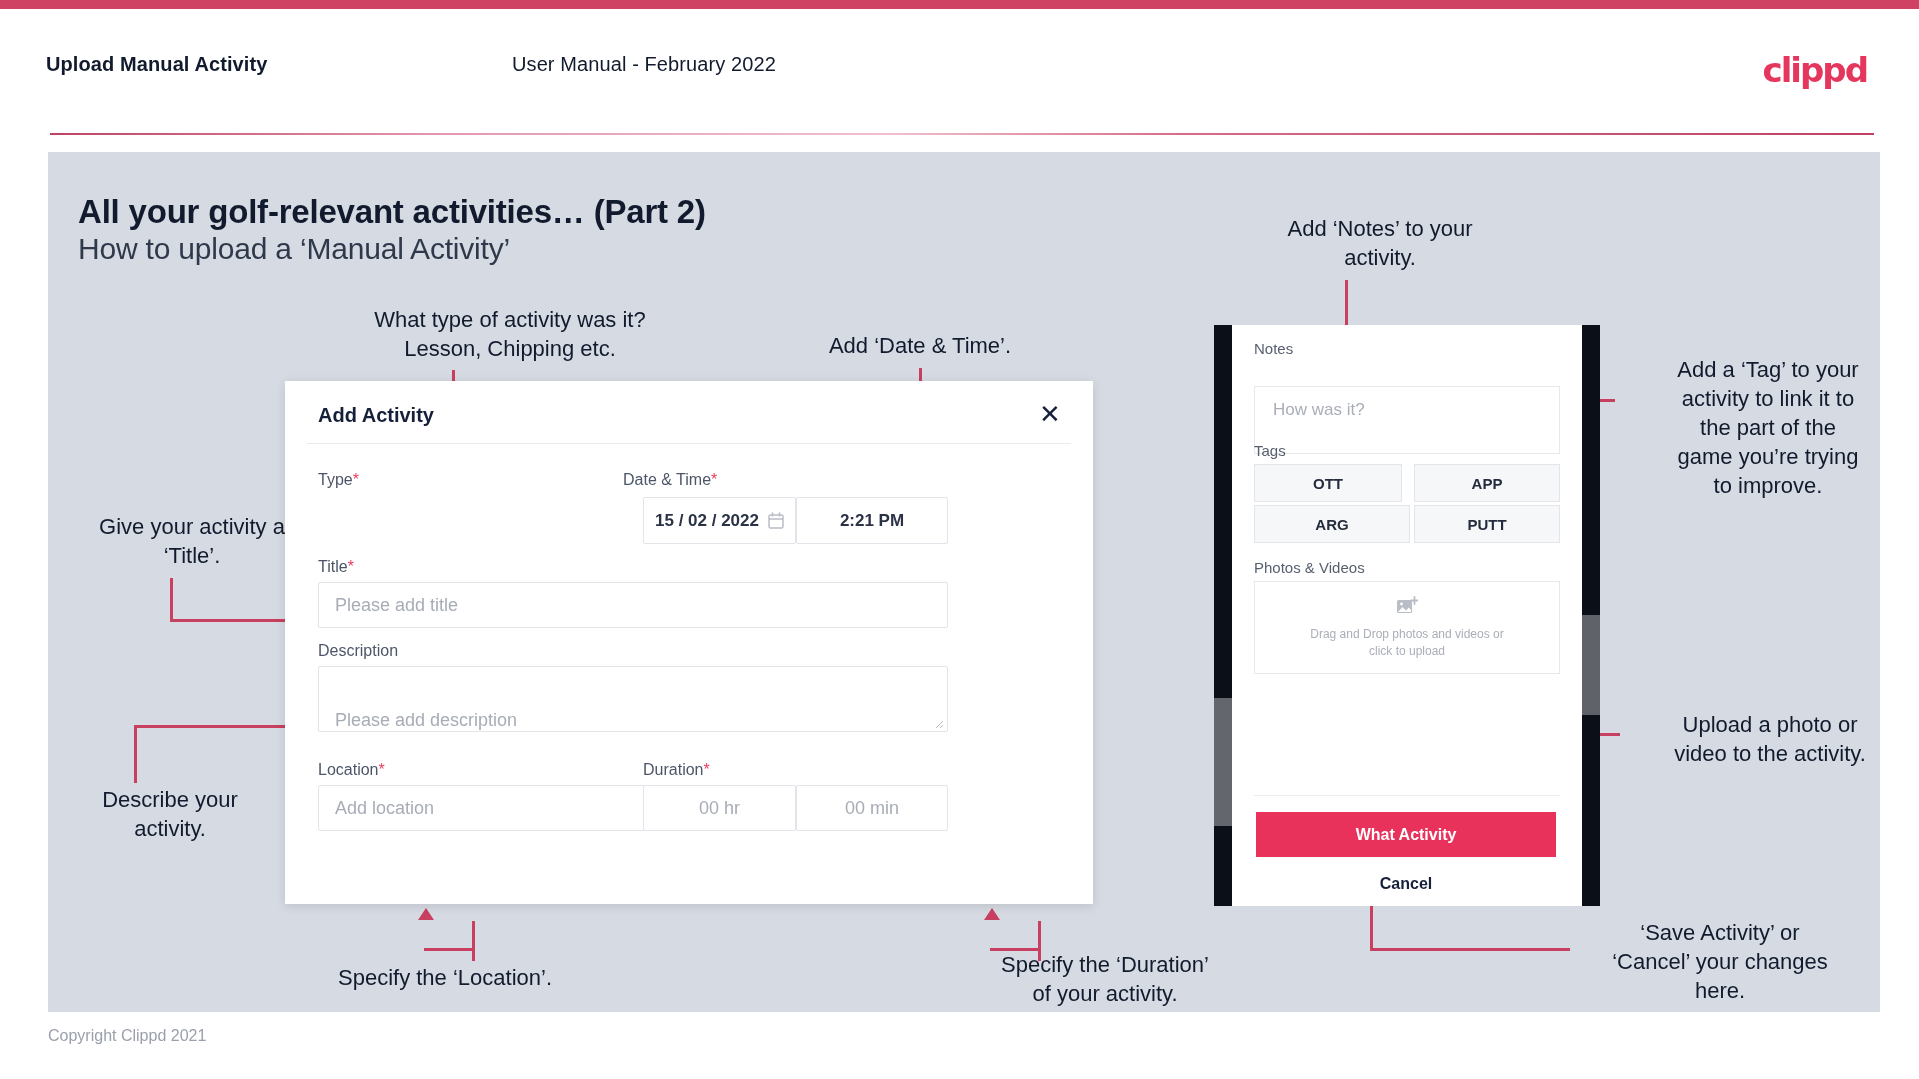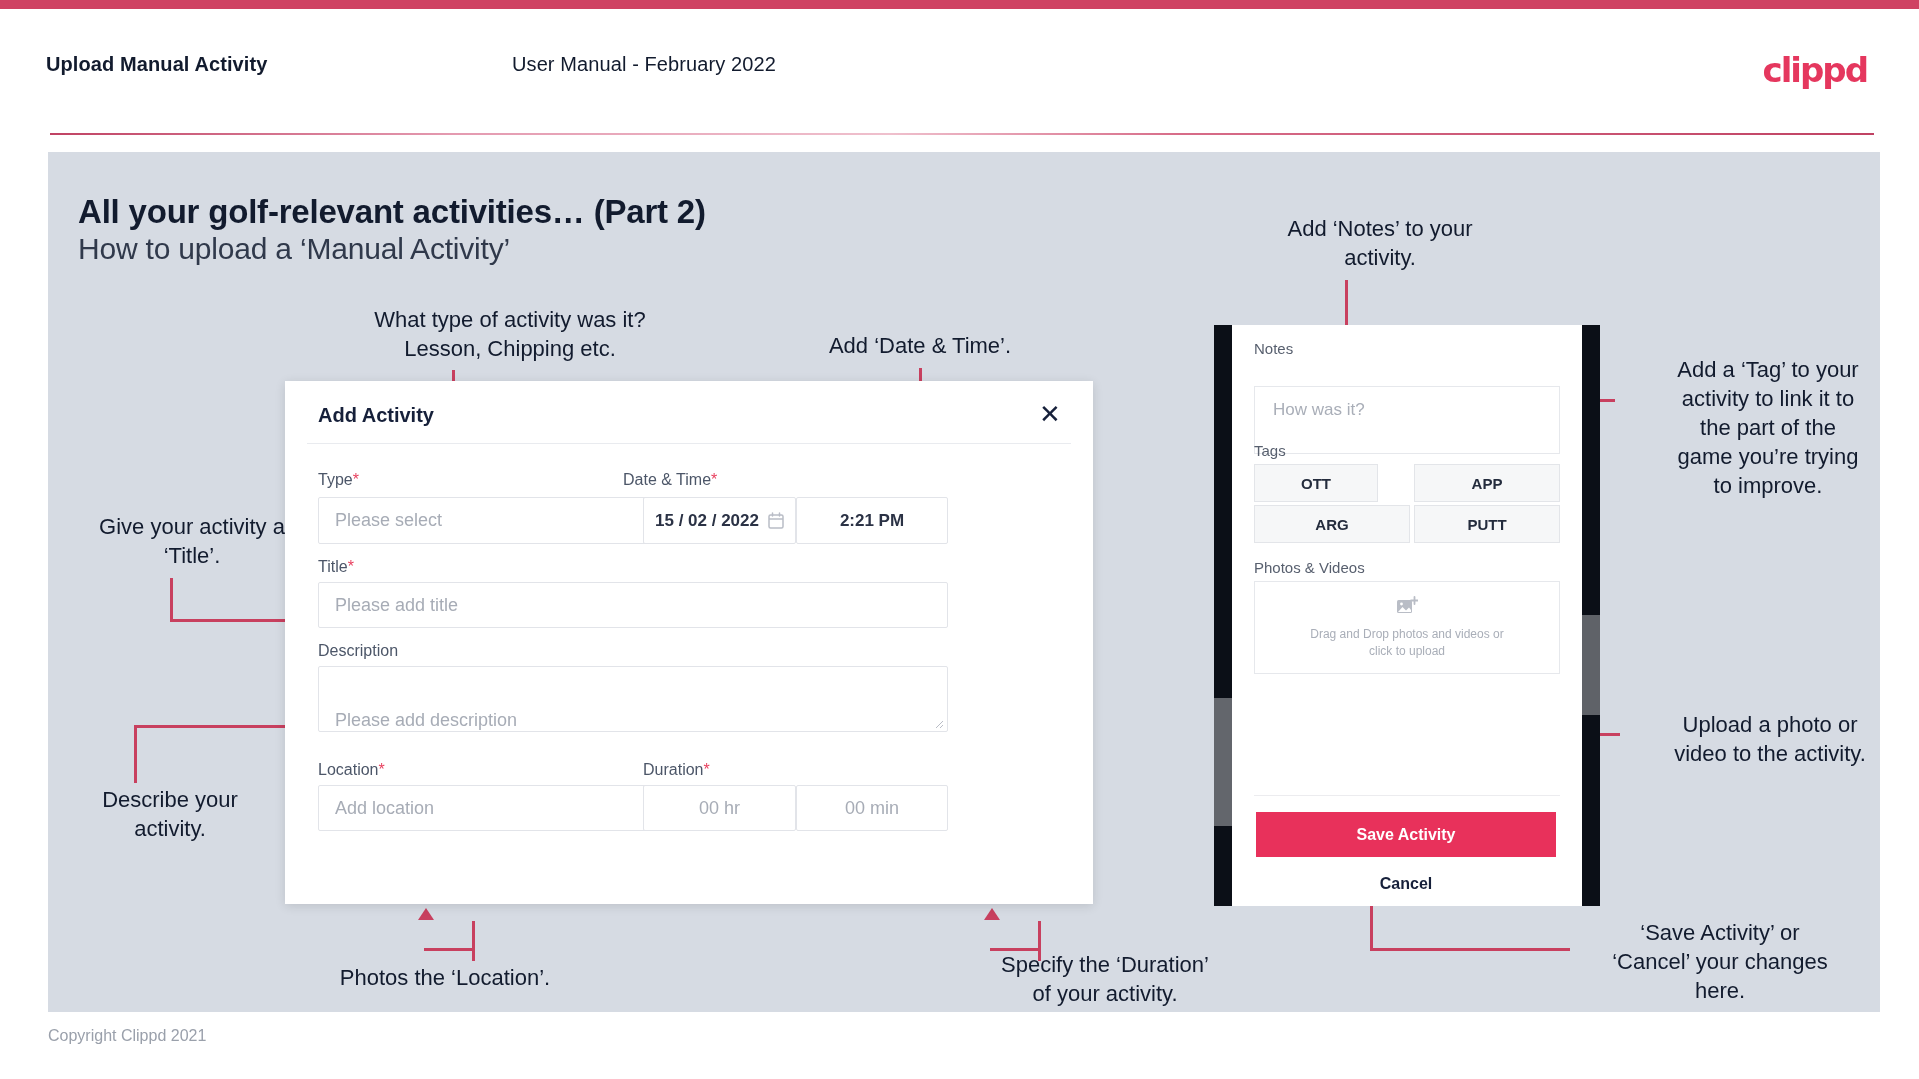--- a/index.html
+++ b/index.html
@@ -105,21 +105,21 @@
 <div class="conn conn-v" style="left:170px;top:578px;height:44px;"></div>
 <div class="conn conn-h" style="left:170px;top:619px;width:122px;"></div>
 <div class="arrow arrow-right" style="left:290px;top:613px;"></div>
 
 <div class="anno" style="left:45px;top:785px;width:250px;">Describe your
 activity.</div>
 <div class="conn conn-v" style="left:134px;top:725px;height:58px;"></div>
 <div class="conn conn-h" style="left:134px;top:725px;width:158px;"></div>
 <div class="arrow arrow-right" style="left:290px;top:719px;"></div>
 
-<div class="anno" style="left:260px;top:963px;width:370px;">Photos the ‘Location’.</div>
+<div class="anno" style="left:260px;top:963px;width:370px;">Specify the ‘Location’.</div>
 <div class="conn conn-v" style="left:472px;top:921px;height:40px;"></div>
 <div class="conn conn-h" style="left:424px;top:948px;width:50px;"></div>
 <div class="arrow arrow-up" style="left:418px;top:908px;"></div>
 
 <div class="anno" style="left:955px;top:950px;width:300px;">Specify the ‘Duration’
 of your activity.</div>
 <div class="conn conn-v" style="left:1038px;top:921px;height:40px;"></div>
 <div class="conn conn-h" style="left:990px;top:948px;width:50px;"></div>
 <div class="arrow arrow-up" style="left:984px;top:908px;"></div>
 
@@ -153,28 +153,20 @@
 <div class="conn conn-v" style="left:1370px;top:860px;height:90px;"></div>
 <div class="arrow arrow-up" style="left:1364px;top:848px;"></div>
 
 <div id="dialog">
   <div id="dialog-title">Add Activity</div>
   <div id="dialog-close">✕</div>
   <div id="dialog-divider"></div>
 
   <div class="fld-label" style="left:33px;top:90px;">
     <span>Type</span><span class="req">*</span>
-  </div>
-  <div class="inp" style="left:33px;top:116px;width:374px;height:47px;">
-    <span>Please select</span>
-    <span style="position:absolute;right:16px;top:50%;transform:translateY(-50%);">
-      <svg width="16" height="10" viewBox="0 0 16 10">
-          <path d="M1 1 L8 8 L15 1" stroke="#2b3245" stroke-width="2" fill="none" stroke-linecap="round"></path>
-        </svg>
-    </span>
   </div>
 
   <div class="fld-label" style="left:338px;top:90px;">
     <span>Date &amp; Time</span><span class="req">*</span>
   </div>
   <div class="inp val" style="left:358px;top:116px;width:153px;height:47px;justify-content:center;padding:0;">
     <span style="font-size:17px;">15 / 02 / 2022</span>
     <span style="margin-left:9px;display:inline-flex;">
       <svg width="16" height="17" viewBox="0 0 16 17">
           <rect x="1" y="3" width="14" height="13" rx="1.5" stroke="#b9bdc6" stroke-width="1.5" fill="none"></rect>
@@ -227,41 +219,41 @@
 <div id="phone">
   <div id="phone-body"></div>
   <div id="screen">
 
     <div class="ph-label" style="left:22px;top:15px;">Notes</div>
     <div class="ph-box" style="left:22px;top:37px;width:306px;height:68px;">
       <div class="ph-ph" style="left:18px;top:13px;">How was it?</div>
     </div>
 
     <div class="ph-label" style="left:22px;top:117px;">Tags</div>
-    <div class="tag-btn" style="left:22px;top:139px;width:124px;height:38px;">OTT</div>
+    <div class="tag-btn" style="left:22px;top:139px;width:148px;height:38px;">OTT</div>
     <div class="tag-btn" style="left:182px;top:139px;width:146px;height:38px;">APP</div>
     <div class="tag-btn" style="left:22px;top:180px;width:156px;height:38px;">ARG</div>
     <div class="tag-btn" style="left:182px;top:180px;width:146px;height:38px;">PUTT</div>
 
     <div class="ph-label" style="left:22px;top:234px;">Photos &amp; Videos</div>
     <div id="drop-zone" style="left:22px;top:256px;width:306px;height:93px;">
       <span>
         <svg width="22" height="20" viewBox="0 0 22 20">
           <rect x="1" y="4" width="15" height="13" rx="1.5" fill="#b9bdc6"></rect>
           <circle cx="5.5" cy="8" r="1.4" fill="#fff"></circle>
           <path d="M2 16 L6.5 11 L10 14.5 L13 11.5 L15 14 V16 Z" fill="#fff"></path>
           <path d="M18.5 1 V8 M15 4.5 H22" stroke="#b9bdc6" stroke-width="1.8" stroke-linecap="round"></path>
         </svg>
       </span>
       <div id="drop-text" style="white-space:pre-line;">Drag and Drop photos and videos or
 click to upload</div>
     </div>
 
     <div id="ph-divider"></div>
-    <div id="save-btn">Save Activity</div>
+    <div id="save-btn">What Activity</div>
     <div id="cancel-btn">Cancel</div>
   </div>
   <div class="bezel" id="bezel-l"></div>
   <div class="bezel" id="bezel-r"></div>
   <div id="vol-btn"></div>
   <div id="vol-btn2"></div>
 </div>
 
 <div id="footer-copy">Copyright Clippd 2021</div>
 

